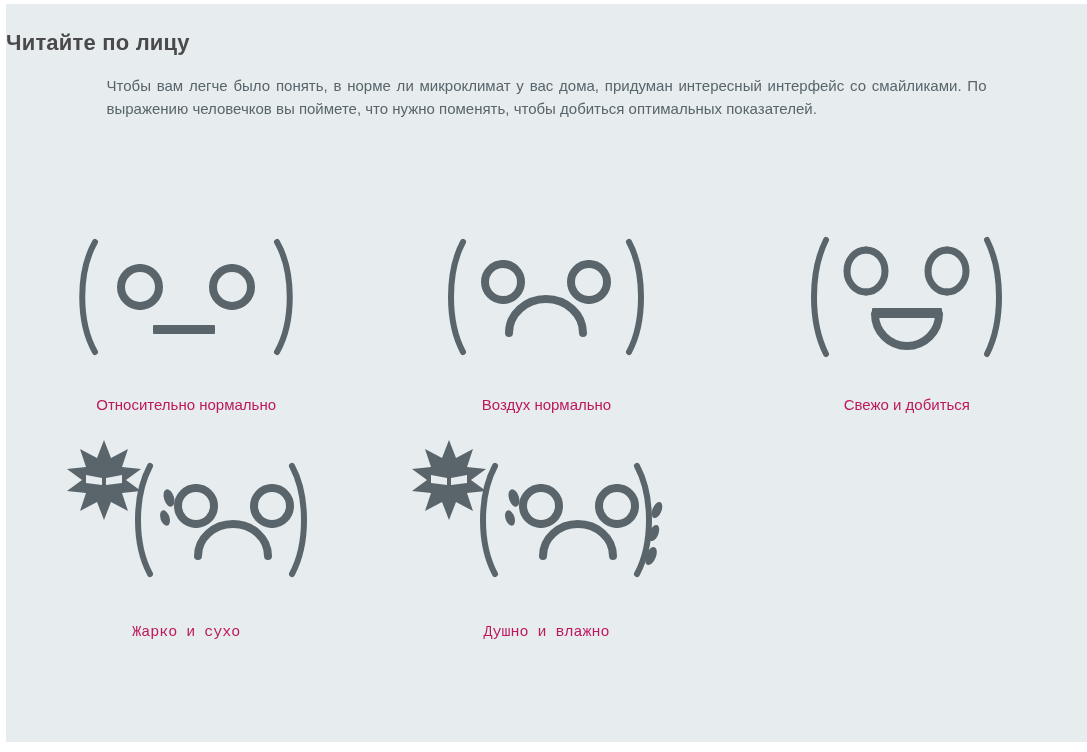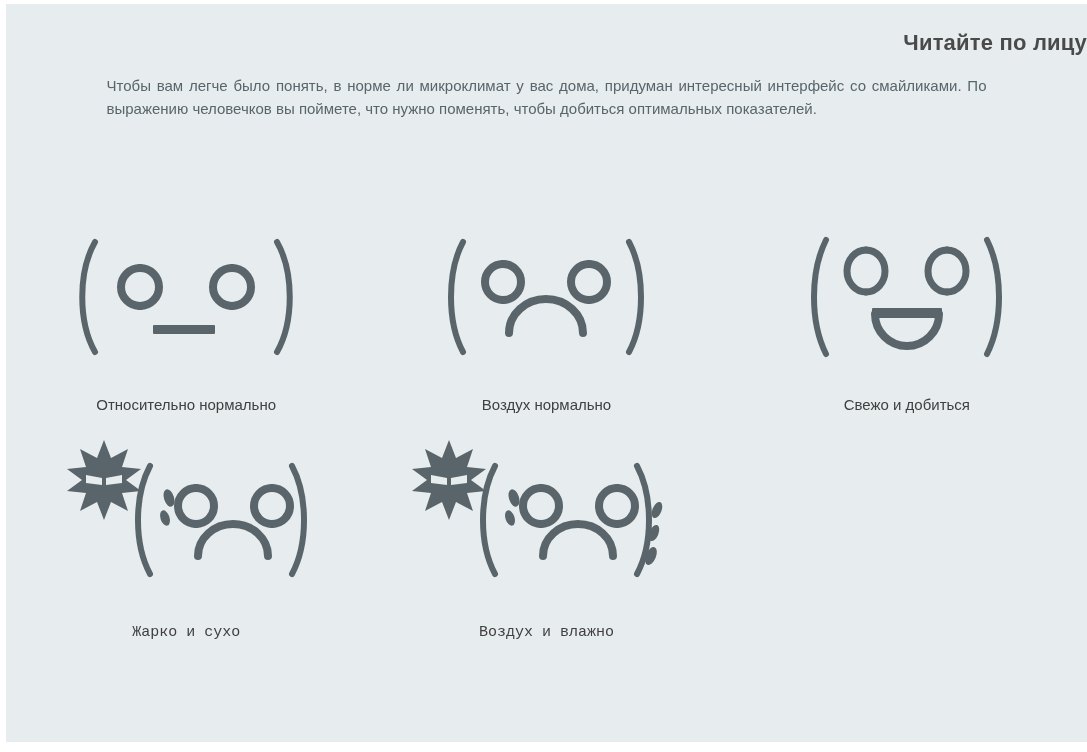--- a/index.html
+++ b/index.html
@@ -21,21 +21,21 @@
     height: 738px;
     background: #e7edef;
     overflow: hidden;
   }
 
   
   #header {
     padding-top: 26px;
   }
   #title {
-    text-align: right;
+    text-align: left;
     font-size: 22px;
     font-weight: bold;
     color: #4a4a4a;
     letter-spacing: .2px;
     margin: 0 0 18px 0;
   }
   #intro {
     margin: 0 auto;
     width: 880px;
     font-size: 15px;
@@ -65,21 +65,21 @@
     height: 210px;
     display: flex;
     align-items: center;
     justify-content: center;
   }
   .row2 .facebox {
     height: 195px;
   }
   .caption {
     font-size: 15px;
-    color: #404040;
+    color: #be185d;
     text-align: left;
     margin-top: -4px;
   }
   .row2 .caption {
     margin-top: 16px;
     font-family: Liberation Mono, monospace;
   }
   svg {
     display: block;
   }
@@ -231,19 +231,19 @@
             </g>
             <path class="stroke" stroke-width="8" stroke-linecap="butt" d="M 134 118 A 35 32 0 0 1 204 118"></path>
 
             <g>
               <ellipse class="solid" cx="248" cy="72" rx="4.5" ry="8.5" transform="rotate(22 248 72)"></ellipse>
               <ellipse class="solid" cx="245" cy="95" rx="4.5" ry="8.5" transform="rotate(22 245 95)"></ellipse>
               <ellipse class="solid" cx="242" cy="118" rx="5" ry="9.5" transform="rotate(22 242 118)"></ellipse>
             </g>
           </svg>
         </div>
-        <div class="caption">Воздух и влажно</div>
+        <div class="caption">Душно и влажно</div>
       </div>
 
     </div>
 
   </div>
 </div>
 
 </body></html>

